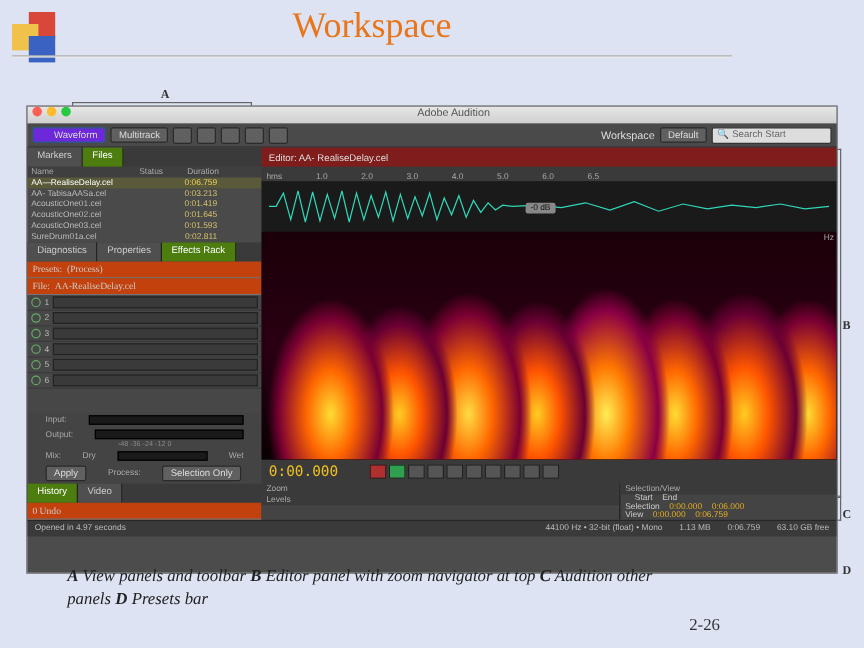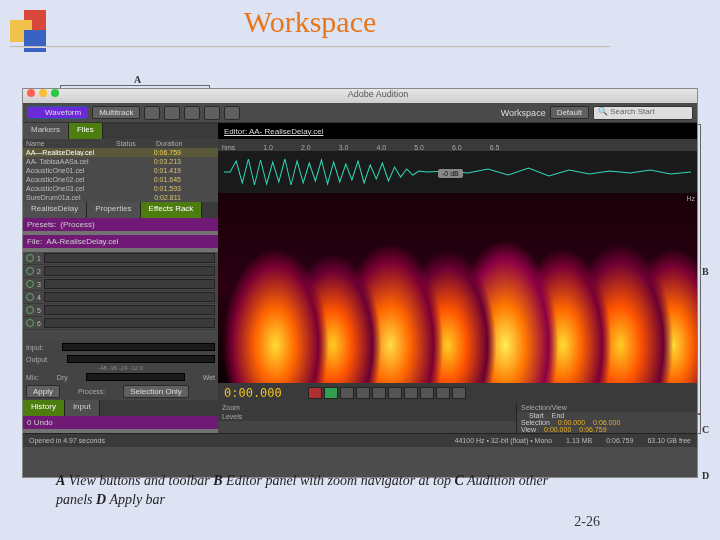--- a/index.html
+++ b/index.html
@@ -62,40 +62,40 @@
   .tbtn.active{background:#6d28d9;border-color:#2a5a90;padding-left:17px;}
   .ticon{width:16px;height:14px;background:#606060;border:1px solid #2a2a2a;border-radius:2px;cursor:pointer;}
   .spacer{flex:1;}
   .search{width:100px;height:14px;background:#ddd;border:1px solid #333;border-radius:2px;font-size:8px;color:#666;padding-left:4px;}
   .tabrow{height:16px;background:#3a3a3a;display:flex;gap:0;}
   .tab{background:#4f4f4f;border-right:1px solid #222;padding:2px 8px;font-size:8px;color:#ccc;cursor:pointer;}
   .tab.active{background:#4d7c0f;color:#fff;}
   .body { display:flex; height:310px;}
   .left { width:195px; background:#4a4a4a; display:flex; flex-direction:column;}
   .right{ flex:1; background:#3a3a3a; display:flex; flex-direction:column;}
-  .panelhead{background:#701a75;padding:2px 4px;font-size:8px;color:#ccc;border-bottom:4px solid #737373;display:flex;gap:4px;}
+  .panelhead{background:#c2410c;padding:2px 4px;font-size:8px;color:#ccc;border-bottom:1px solid #737373;display:flex;gap:4px;font-family:Liberation Serif, serif;}
   .filelist{flex:0 0 auto;}
   .filelist .cols{display:flex;font-size:7px;color:#aaa;padding:1px 3px;background:#3f3f3f;}
   .filelist .cols span:nth-child(1){width:90px;}
   .filelist .cols span:nth-child(2){width:40px;}
   .filelist .row{display:flex;padding:1px 3px;font-size:7px;color:#bbb;}
   .filelist .row span:nth-child(1){width:100px;white-space:nowrap;overflow:hidden;}
   .filelist .row span:nth-child(2){width:55px;color:#d6c26a;text-align:right;}
   .filelist .row.sel{background:#5a5a3a;color:#fff;}
   .filelist .row.sel span:nth-child(2){color:#f0d060;}
   .leftmid{flex:1;background:#474747;}
   .effectrow{display:flex;align-items:center;gap:3px;padding:1px 3px;font-size:7px;color:#bbb;border-bottom:1px solid #3a3a3a;}
   .effectrow .pwr{width:8px;height:8px;border:1px solid #6a6;border-radius:50%;}
   .effectrow .box{flex:1;height:10px;background:#3a3a3a;border:1px solid #222;}
   .leftbot{background:#444;font-size:7px;color:#aaa;}
-  .leftbot .lrow{display:flex;align-items:center;padding:2px 3px;gap:18px;}
+  .leftbot .lrow{display:flex;align-items:center;padding:2px 15px;gap:18px;}
   .leftbot .bar{flex:1;height:8px;background:#1a1a1a;border:1px solid #000;}
   .leftbot .ticks{font-size:6px;color:#888;text-align:center;}
   
-  .edhead{height:16px;background:#000000;display:flex;align-items:center;padding:2px 6px;font-size:8px;color:#ddd;text-decoration:underline;}
+  .edhead{height:16px;background:#7f1d1d;display:flex;align-items:center;padding:2px 6px;font-size:8px;color:#ddd;}
   .ruler{height:12px;background:#3a3a3a;display:flex;font-size:7px;color:#aaa;align-items:flex-end;padding:0 4px;gap:28px;}
   .nav{height:42px;background:#1a1a1a;position:relative;}
   .nav .wave{position:absolute;inset:6px;}
   .wave svg{width:100%;height:100%;}
   .dbtag{position:absolute;top:18px;left:220px;background:#888;padding:1px 4px;font-size:7px;color:#111;border-radius:2px;}
   .spectro{flex:1;background:#0a0003;position:relative;overflow:hidden;}
   .spectro .grad{position:absolute;inset:0;background:
     radial-gradient(ellipse 12% 55% at 12% 80%, #ffdd33 0%, #ff6600 35%, #7a0033 75%, transparent 92%),
     radial-gradient(ellipse 11% 52% at 24% 80%, #ffcc22 0%, #ff5500 35%, #6a0033 75%, transparent 92%),
     radial-gradient(ellipse 12% 58% at 36% 80%, #ffdd44 0%, #ff6600 35%, #7a0033 75%, transparent 92%),
@@ -204,21 +204,21 @@
           <div class="row">
               <span>AcousticOne03.cel</span>
               <span>0:01.593</span>
             </div>
           <div class="row">
               <span>SureDrum01a.cel</span>
               <span>0:02.811</span>
             </div>
         </div>
         <div class="tabrow">
-          <div class="tab">RealiseDelay</div>
+          <div class="tab">Diagnostics</div>
           <div class="tab">Properties</div>
           <div class="tab active">Effects Rack</div>
         </div>
         <div class="panelhead">
           <span>Presets:</span>
           <span>(Process)</span>
         </div>
         <div class="panelhead">
           <span>File:</span>
           <span>AA-RealiseDelay.cel</span>
@@ -272,21 +272,21 @@
               <span>Wet</span>
             </div>
           <div class="lrow">
             <div class="tbtn">Apply</div>
             <span>Process:</span>
             <div class="tbtn">Selection Only</div>
           </div>
         </div>
         <div class="tabrow">
           <div class="tab active">History</div>
-          <div class="tab">Input</div>
+          <div class="tab">Video</div>
         </div>
         <div class="panelhead">
             <span>0 Undo</span>
           </div>
       </div>
 
       <div class="right">
         <div class="edhead">Editor: AA- RealiseDelay.cel</div>
         <div class="ruler">
           <span>hms</span>
@@ -355,16 +355,16 @@
       <span>Opened in 4.97 seconds</span>
       <span class="sp"></span>
       <span>44100 Hz • 32-bit (float) • Mono</span>
       <span>1.13 MB</span>
       <span>0:06.759</span>
       <span>63.10 GB free</span>
     </div>
   </div>
 
   <div class="caption">
-    <b>A</b><span> View buttons and toolbar </span><b>B</b><span> Editor panel with zoom navigator at top </span><b>C</b><span> Audition other panels </span><b>D</b><span> Apply bar</span>
+    <b>A</b><span> View panels and toolbar </span><b>B</b><span> Editor panel with zoom navigator at top </span><b>C</b><span> Audition other panels </span><b>D</b><span> Presets bar</span>
   </div>
   <div class="pagenum">2-26</div>
 </div>
 
 </body></html>

